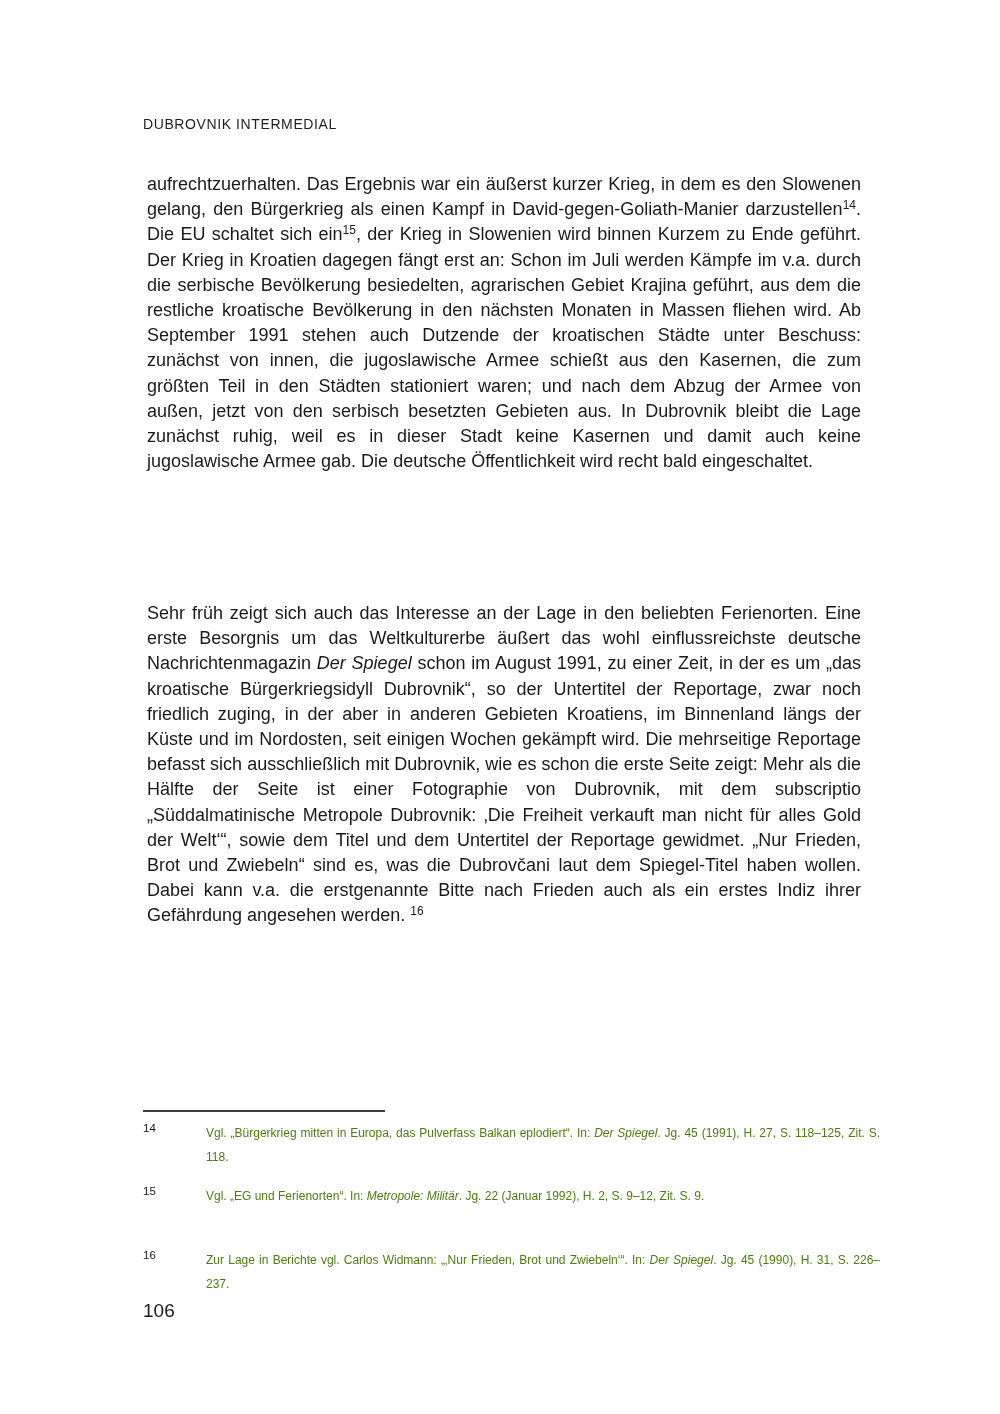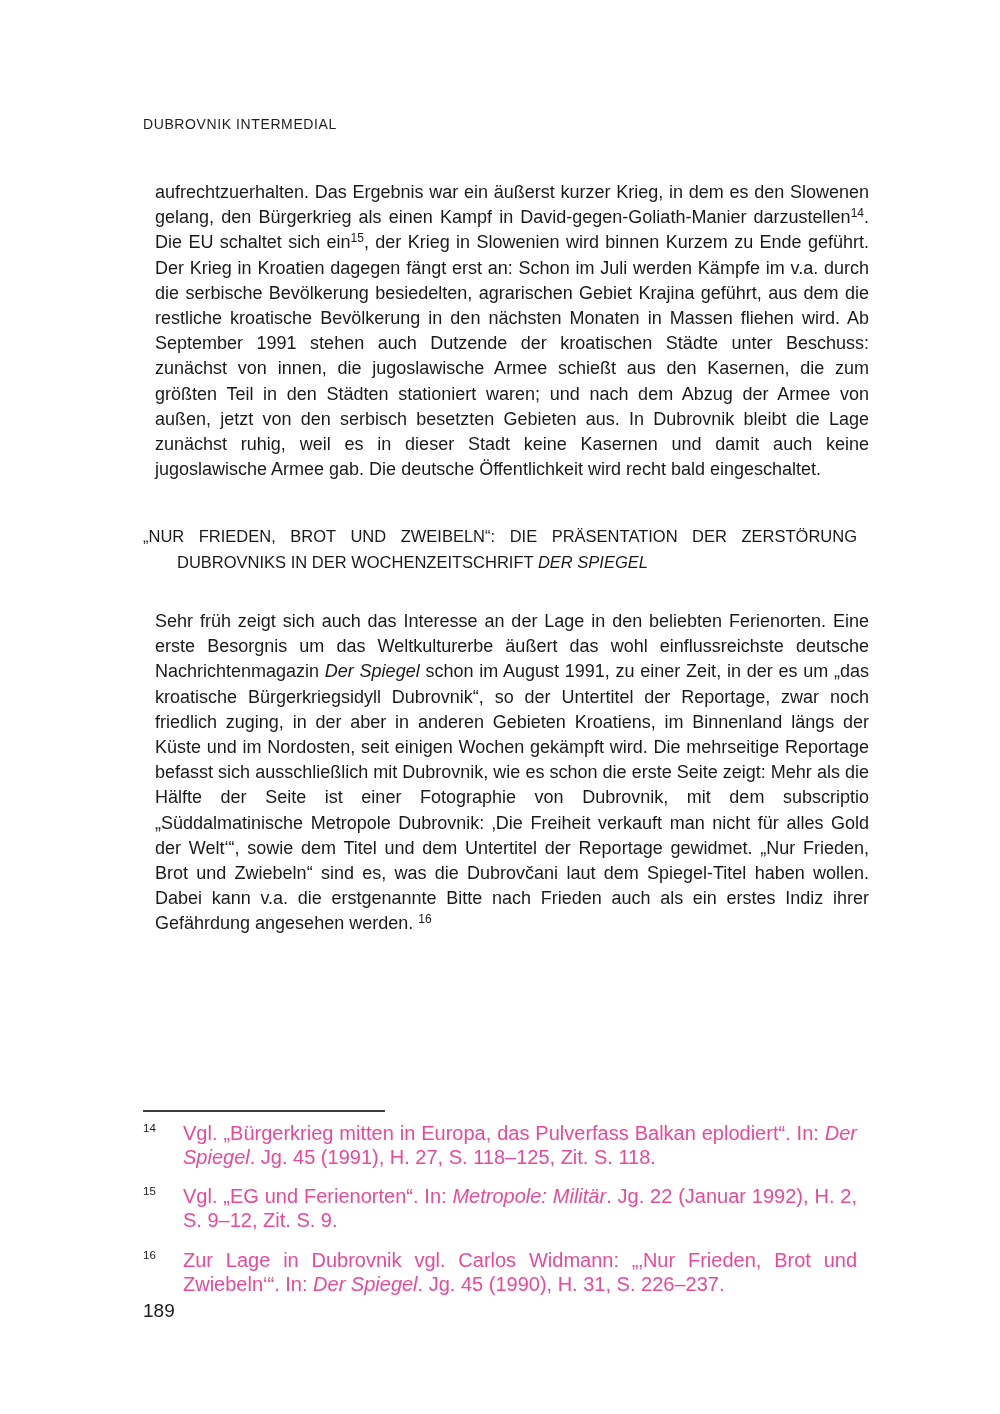--- a/index.html
+++ b/index.html
@@ -22,21 +22,21 @@
     top: 82px;
     font-size: 14px;
     letter-spacing: 0.6px;
     color: #1f1f1f;
     margin-top: 34px;
   }
   .body-par {
     position: absolute;
     left: 143px;
     width: 714px;
-    margin: 12px;
+    margin: 4px;
     font-size: 18px;
     line-height: 25.2px;
     text-align: justify;
     color: #1a1a1a;
   }
   .p1 { top: 168px; }
   .p2 { top: 597px; }
   .section-heading {
     position: absolute;
     left: 143px;
@@ -84,61 +84,58 @@
   .fn-15 { top: 1184px; }
   .fn-16 { top: 1248px; }
   .fn-num {
     flex: 0 0 40px;
     font-size: 11.5px;
     padding-top: 1px;
     color: #1a1a1a;
   }
   .fn-text {
     flex: 0 0 674px;
-    font-size: 20px;
+    font-size: 12px;
     line-height: 24px;
     text-align: justify;
-    color: #ec4899;
+    color: #4d7c0f;
+    margin-left: 23px;
   }
   .page-number {
     position: absolute;
     left: 143px;
     top: 1300px;
     font-size: 19px;
     color: #1a1a1a;
   }
 </style>
 </head>
 <body>
 
 <div class="page">
 
   <div class="running-header">DUBROVNIK INTERMEDIAL</div>
 
   <p class="body-par p1"><span>aufrechtzuerhalten. Das Ergebnis war ein äußerst kurzer Krieg, in dem es den Slowenen gelang, den Bürgerkrieg als einen Kampf in David-gegen-Goliath-Manier darzustellen</span><sup>14</sup><span>. Die EU schaltet sich ein</span><sup>15</sup><span>, der Krieg in Slowenien wird binnen Kurzem zu Ende geführt. Der Krieg in Kroatien dagegen fängt erst an: Schon im Juli werden Kämpfe im v.a. durch die serbische Bevölkerung besiedelten, agrarischen Gebiet Krajina geführt, aus dem die restliche kroatische Bevölkerung in den nächsten Monaten in Massen fliehen wird. Ab September 1991 stehen auch Dutzende der kroatischen Städte unter Beschuss: zunächst von innen, die jugoslawische Armee schießt aus den Kasernen, die zum größten Teil in den Städten stationiert waren; und nach dem Abzug der Armee von außen, jetzt von den serbisch besetzten Gebieten aus. In Dubrovnik bleibt die Lage zunächst ruhig, weil es in dieser Stadt keine Kasernen und damit auch keine jugoslawische Armee gab. Die deutsche Öffentlichkeit wird recht bald eingeschaltet.</span></p>
 
-  <h2 class="section-heading">
-    <span class="h-line1"><span>„NUR FRIEDEN, BROT UND ZWEIBELN“: DIE PRÄSENTATION DER ZERSTÖRUNG</span></span>
-    <span class="h-line2"><span>DUBROVNIKS IN DER WOCHENZEITSCHRIFT </span><span class="it">DER SPIEGEL</span></span>
-  </h2>
 
   <p class="body-par p2"><span>Sehr früh zeigt sich auch das Interesse an der Lage in den beliebten Ferienorten. Eine erste Besorgnis um das Weltkulturerbe äußert das wohl einflussreichste deutsche Nachrichtenmagazin </span><span class="it">Der Spiegel</span><span> schon im August 1991, zu einer Zeit, in der es um „das kroatische Bürgerkriegsidyll Dubrovnik“, so der Untertitel der Reportage, zwar noch friedlich zuging, in der aber in anderen Gebieten Kroatiens, im Binnenland längs der Küste und im Nordosten, seit einigen Wochen gekämpft wird. Die mehrseitige Reportage befasst sich ausschließlich mit Dubrovnik, wie es schon die erste Seite zeigt: Mehr als die Hälfte der Seite ist einer Fotographie von Dubrovnik, mit dem subscriptio „Süddalmatinische Metropole Dubrovnik: ‚Die Freiheit verkauft man nicht für alles Gold der Welt‘“, sowie dem Titel und dem Untertitel der Reportage gewidmet. „Nur Frieden, Brot und Zwiebeln“ sind es, was die Dubrovčani laut dem Spiegel-Titel haben wollen. Dabei kann v.a. die erstgenannte Bitte nach Frieden auch als ein erstes Indiz ihrer Gefährdung angesehen werden. </span><sup>16</sup></p>
 
   <div class="footnote-rule"></div>
 
   <div class="footnote fn-14">
     <span class="fn-num">14</span>
     <span class="fn-text"><span>Vgl. „Bürgerkrieg mitten in Europa, das Pulverfass Balkan eplodiert“. In: </span><span class="it">Der Spiegel</span><span>. Jg. 45 (1991), H. 27, S. 118–125, Zit. S. 118.</span></span>
   </div>
 
   <div class="footnote fn-15">
     <span class="fn-num">15</span>
     <span class="fn-text"><span>Vgl. „EG und Ferienorten“. In: </span><span class="it">Metropole: Militär</span><span>. Jg. 22 (Januar 1992), H. 2, S. 9–12, Zit. S. 9.</span></span>
   </div>
 
   <div class="footnote fn-16">
     <span class="fn-num">16</span>
-    <span class="fn-text"><span>Zur Lage in Dubrovnik vgl. Carlos Widmann: „‚Nur Frieden, Brot und Zwiebeln‘“. In: </span><span class="it">Der Spiegel</span><span>. Jg. 45 (1990), H. 31, S. 226–237.</span></span>
+    <span class="fn-text"><span>Zur Lage in Berichte vgl. Carlos Widmann: „‚Nur Frieden, Brot und Zwiebeln‘“. In: </span><span class="it">Der Spiegel</span><span>. Jg. 45 (1990), H. 31, S. 226–237.</span></span>
   </div>
 
-  <div class="page-number">189</div>
+  <div class="page-number">106</div>
 
 </div>
 
 </body></html>

